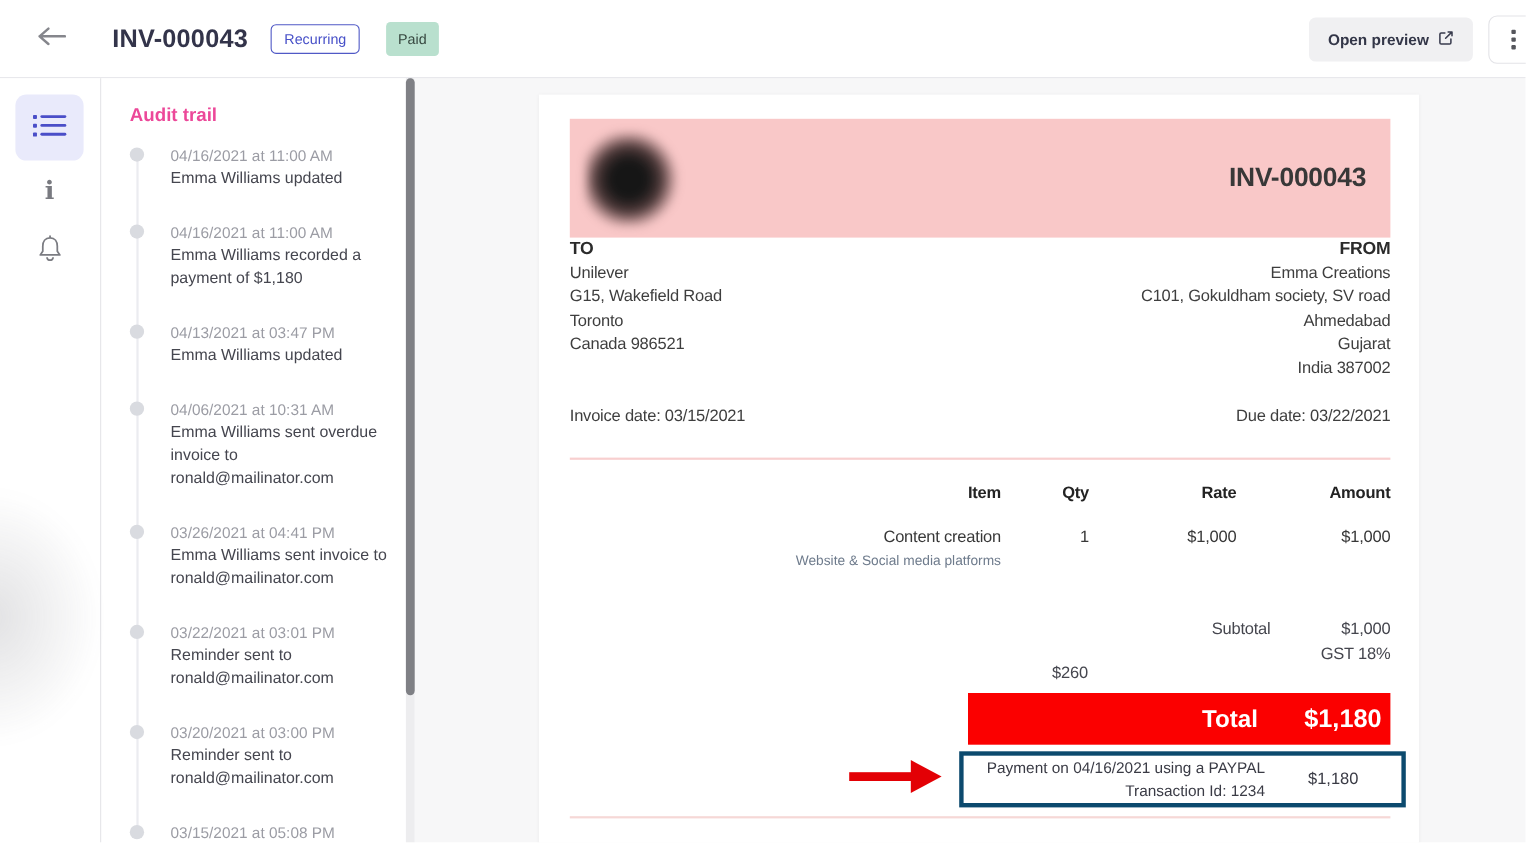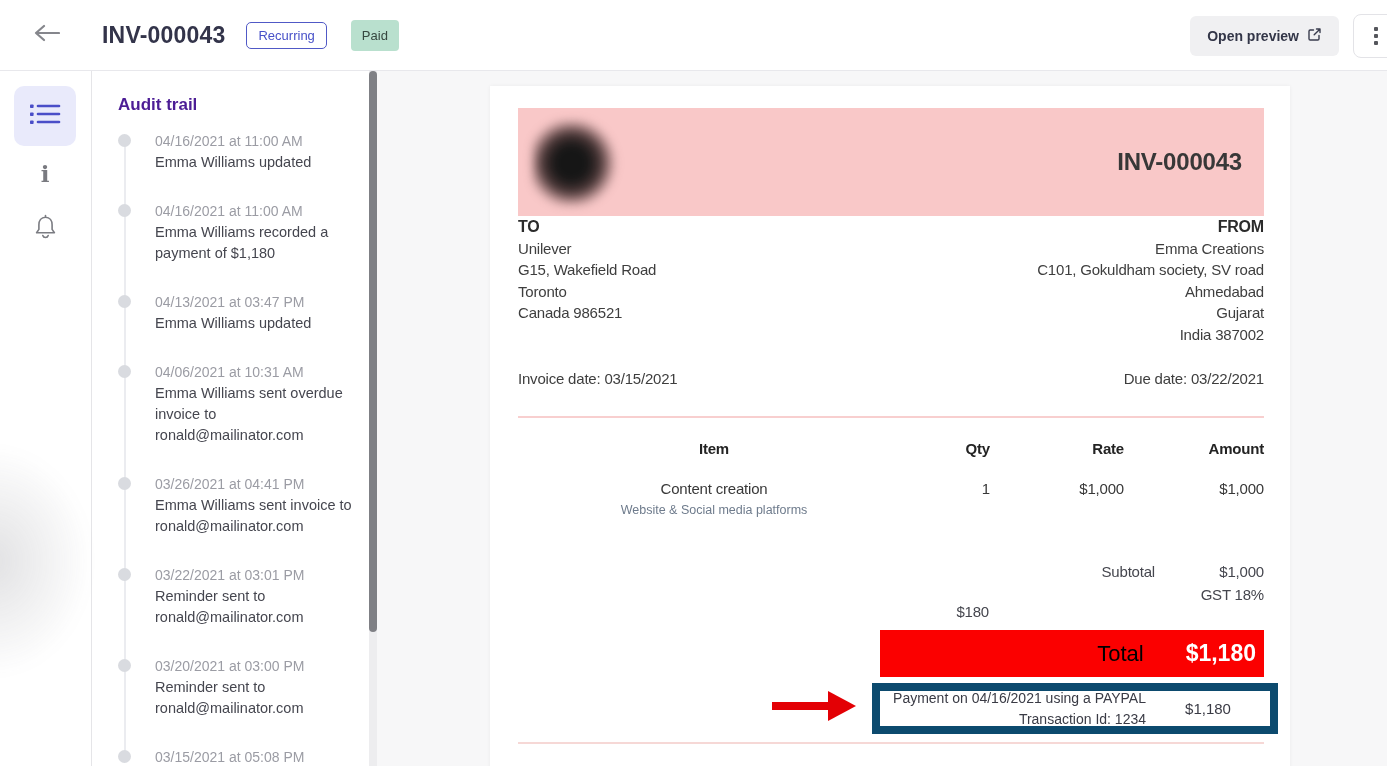--- a/index.html
+++ b/index.html
@@ -36,21 +36,21 @@
                align-items:center; justify-content:center; cursor:pointer; }
   .rail-info { top:82px; font-family:"DejaVu Serif", serif; font-size:23px; font-weight:600; color:#797a80; }
   .rail-bell { top:138px; }
   .rail-blob { position:absolute; left:-34px; top:370px; width:130px; height:240px;
                background:radial-gradient(ellipse at 20% 50%, rgba(90,90,100,0.18), rgba(0,0,0,0) 68%);
                filter:blur(6px); pointer-events:none; }
 
   
   .audit { position:absolute; left:92px; top:71px; width:277px; height:695px; background:#fff;
            overflow:hidden; }
-  .audit-title { margin:24px 0 0 26px; font-size:17px; font-weight:700; color:#4c1d95; }
+  .audit-title { margin:24px 0 0 26px; font-size:17px; font-weight:700; color:#ec4899; }
   .timeline { position:relative; margin:16px 0 0 26px; }
   .tline { position:absolute; left:6px; top:10px; height:616px; width:2px; background:#ebecf0; }
   .entry { position:relative; display:flex; margin-bottom:28px; }
   .dot { flex:0 0 13px; width:13px; height:13px; border-radius:50%; background:#d9dbe0;
          margin-top:3px; z-index:1; }
   .etext { margin-left:24px; width:200px; }
   .edate { font-size:14px; line-height:21px; color:#9b9ca4; }
   .edesc { font-size:14.5px; line-height:21px; color:#45464f; }
 
   
@@ -69,38 +69,38 @@
                filter:blur(4px); }
   .banner-no { position:absolute; right:22px; top:40px; font-size:24px; font-weight:700; color:#383838; }
   .addr-row { display:flex; justify-content:space-between; }
   .addr { font-size:15px; line-height:21.5px; color:#3e3e3e; }
   .addr.right { text-align:right; }
   .addr-label { font-size:16px; font-weight:700; color:#2b2b2b; }
   .dates-row { display:flex; justify-content:space-between; margin-top:25px; font-size:15px; color:#3e3e3e; }
   .pink-rule { height:2px; background:#f8cfcf; margin-top:29px; }
   .inv-table-head { display:flex; margin-top:22px; font-size:15px; font-weight:700; color:#232323; }
   .inv-table-row { display:flex; margin-top:23px; font-size:15px; color:#383838; }
-  .col-item { flex:1; text-align:center; }
+  .col-item { flex:1; text-align:right; }
   .col-qty { width:80px; text-align:right; }
   .col-rate { width:134px; text-align:right; }
   .col-amount { width:140px; text-align:right; }
   .item-desc { font-size:12.5px; color:#6e7b8c; margin-top:6px; letter-spacing:0; }
 
   .tot-row { position:absolute; right:26px; width:384px; display:flex; font-size:15px; color:#45464e; }
   .tot-row .tlabel { flex:1; text-align:right; }
   .tot-row .tamount { width:109px; text-align:right; }
   .tot-sub { top:477px; }
   .tot-tax { top:500px;flex-direction:column; }
   .total-band { position:absolute; right:26px; top:544px; width:384px; height:47px; background:#fb0000;
                 display:flex; align-items:center; justify-content:flex-end; gap:42px; padding-right:8px; }
-  .total-band .tb-label { color:#000000; font-size:22px; font-weight:400; letter-spacing:0; }
+  .total-band .tb-label { color:#ffffff; font-size:22px; font-weight:700; letter-spacing:0; }
   .total-band .tb-amount { color:#fff; font-size:23px; font-weight:700; letter-spacing:0; }
 
   .payment-box { position:absolute; right:12px; top:597px; width:406px; height:51px; background:#fff;
-                 border:8px solid #0c4a6e; display:flex; align-items:center; padding:0 0 0 8px; }
+                 border:4px solid #0c4a6e; display:flex; align-items:center; padding:0 0 0 8px; }
   .pay-lines { flex:1; text-align:right; font-size:14px; line-height:21px; color:#3a3b45; letter-spacing:0; }
   .pay-amount { width:124px; text-align:center; font-size:15px; color:#3a3b45; letter-spacing:0; }
 
   .annot-arrow { position:absolute; left:282px; top:605px; width:86px; height:30px; }
   .annot-arrow .shaft { position:absolute; left:0; top:11px; width:58px; height:8px; background:#e30005; }
   .annot-arrow .head { position:absolute; left:56px; top:0; width:0; height:0;
                        border-top:15px solid transparent; border-bottom:15px solid transparent;
                        border-left:28px solid #e30005; }
   .bottom-rule { position:absolute; left:28px; top:656px; width:746px; height:2px; background:#f6d8d6; }
 </style>
@@ -295,21 +295,21 @@
         <div class="col-rate">$1,000</div>
         <div class="col-amount">$1,000</div>
       </div>
 
       <div class="tot-row tot-sub">
         <div class="tlabel">Subtotal</div>
         <div class="tamount">$1,000</div>
       </div>
       <div class="tot-row tot-tax">
         <div class="tlabel">GST 18%</div>
-        <div class="tamount">$180</div>
+        <div class="tamount">$260</div>
       </div>
 
       <div class="total-band">
         <div class="tb-label">Total</div>
         <div class="tb-amount">$1,180</div>
       </div>
 
       <div class="payment-box">
         <div class="pay-lines">
           <div>Payment on 04/16/2021 using a PAYPAL</div>

